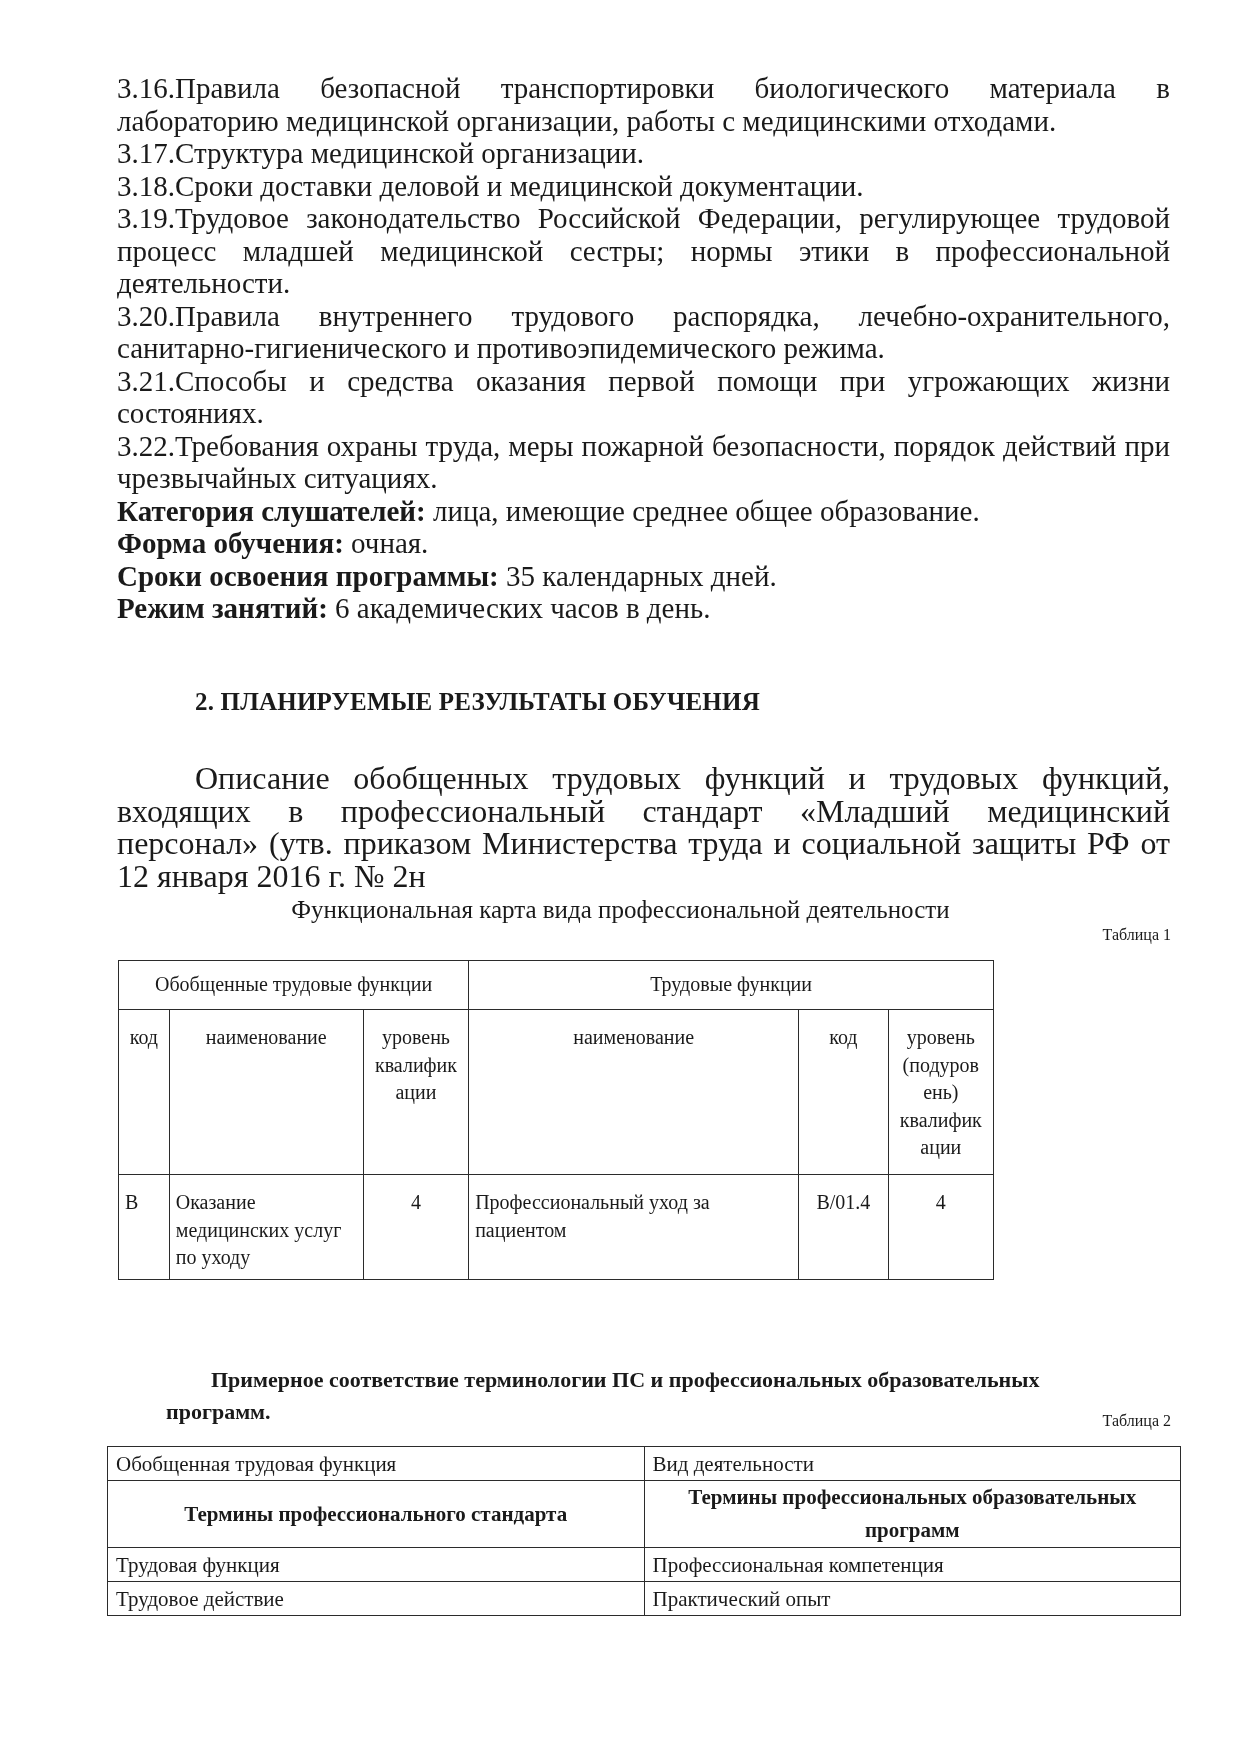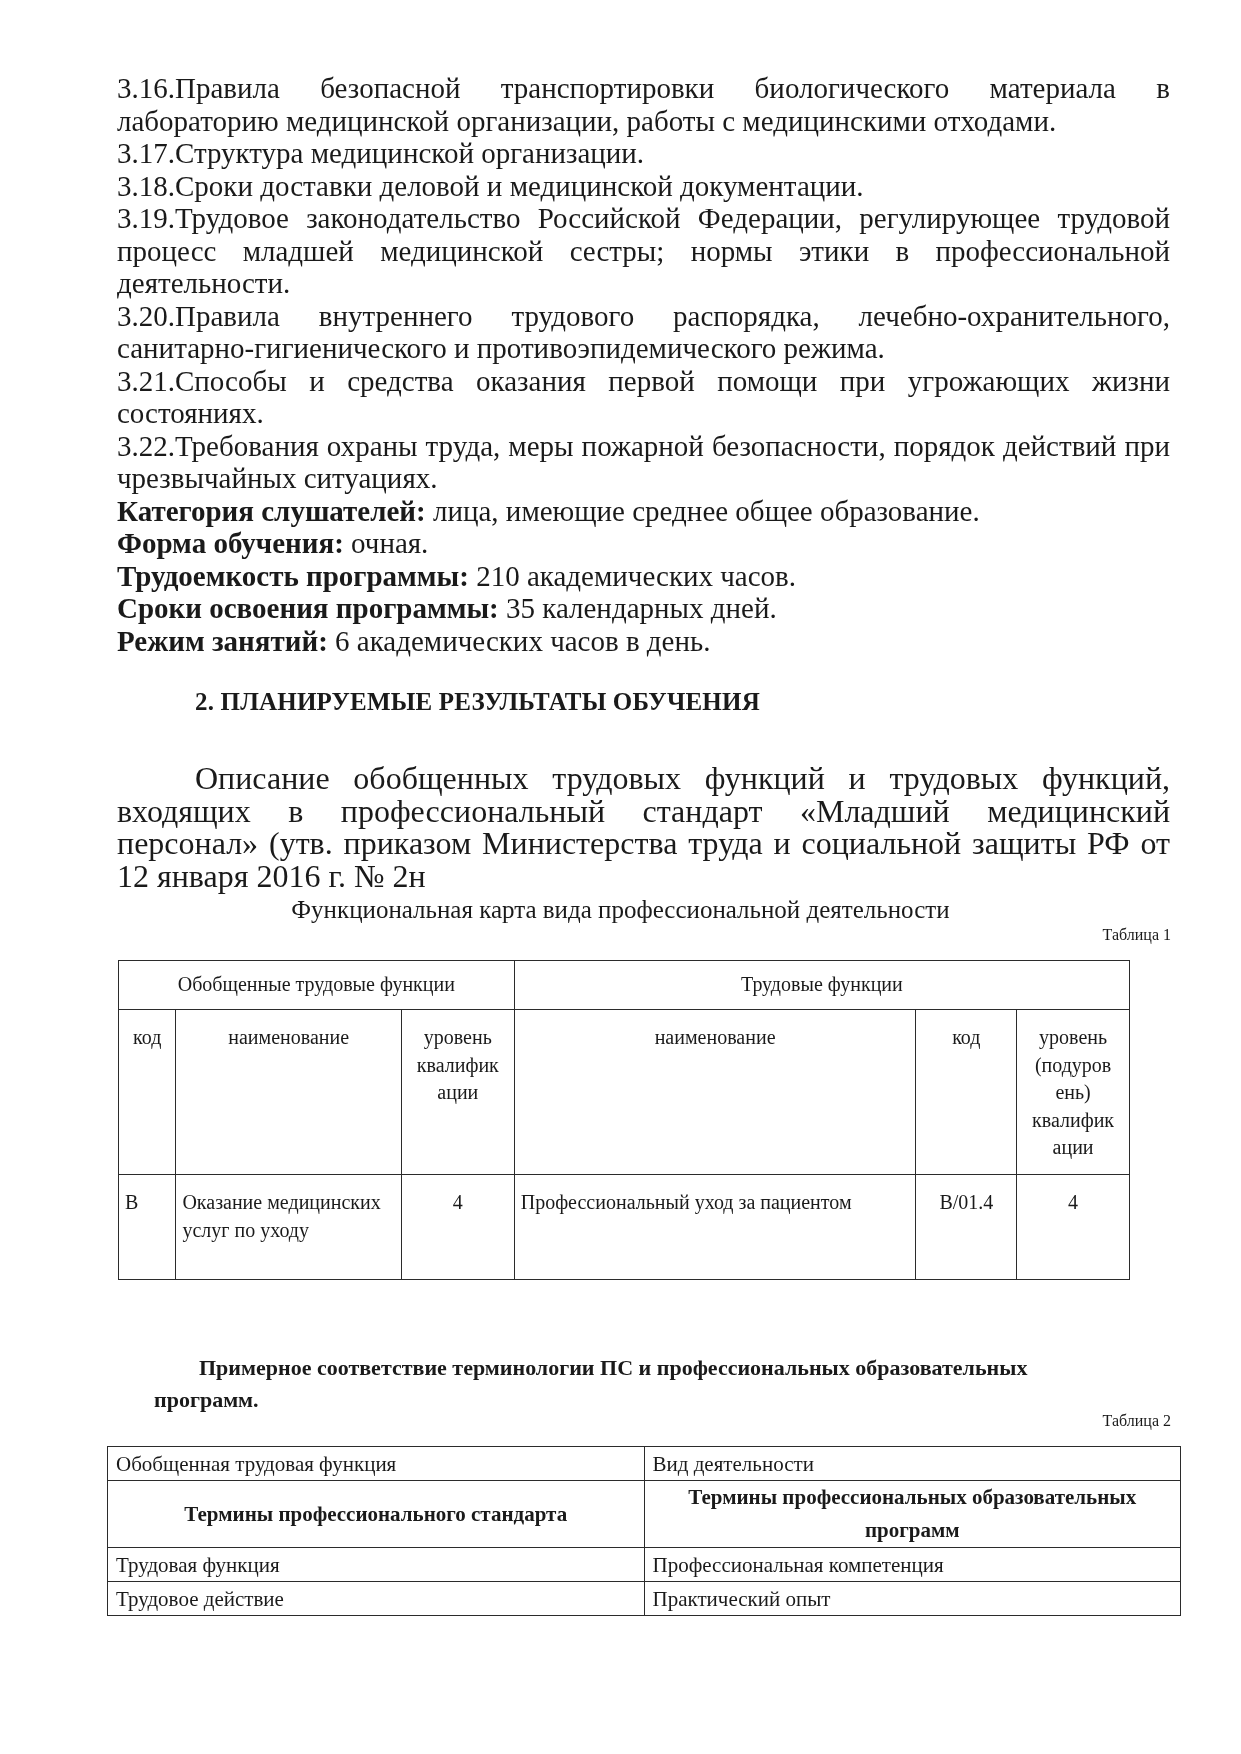--- a/index.html
+++ b/index.html
@@ -8,27 +8,27 @@
   .page { position: absolute; left: 0; top: 0; width: 1241px; height: 1754px; }
   .block { position: absolute; left: 117px; width: 1053px; font-size: 29px; line-height: 32.5px; }
   .p { margin: 0; text-align: justify; }
   .label { font-weight: bold; }
   .heading { position: absolute; left: 195px; top: 688px; font-size: 25px; font-weight: bold; letter-spacing: 0.2px; margin: 0; text-align: center; }
   .intro { position: absolute; left: 117px; top: 762px; width: 1053px; font-size: 32px; line-height: 32.5px; margin: 0; text-align: justify; text-indent: 78px; }
   .tcaption { position: absolute; left: 0; width: 1241px; top: 896px; text-align: center; font-size: 25px; margin: 0; box-sizing: border-box; }
   .tnum { position: absolute; right: 70px; font-size: 16px; margin: 0; }
   table { border-collapse: collapse; position: absolute; font-family: "Liberation Serif", "DejaVu Serif", serif; }
   td, th { border: 1.5px solid #2b2b2b; vertical-align: top; font-weight: normal; }
-  #t1 { left: 118px; top: 960px; width: 1012px; font-size: 20px; line-height: 27.5px; }
+  #t1 { left: 118px; top: 960px; width: 876px; font-size: 20px; line-height: 27.5px; }
   #t1 .hdr1 td { text-align: center; vertical-align: middle; height: 48px; padding: 0 4px; }
   #t1 .hdr2 td { text-align: center; padding: 14px 4px 0 4px; height: 150px; }
   #t1 .row td { padding: 14px 6px 0 6px; height: 90px; }
   #t1 .c { text-align: center; }
   #t1 .l { text-align: left; }
-  .t2title { position: absolute; left: 150px; top: 1348px; width: 1020px; font-size: 22px; font-weight: bold; line-height: 32px; margin: 4px; text-indent: 45px; }
+  .t2title { position: absolute; left: 150px; top: 1348px; width: 1020px; font-size: 22px; font-weight: bold; line-height: 32px; margin: 16px; text-indent: 45px; }
   .t2title span { display: block; }
   #t2 { left: 107px; top: 1446px; width: 1074px; font-size: 21px; }
   #t2 th { font-weight: bold; text-align: center; vertical-align: middle; height: 66px; line-height: 33px; padding: 0 6px; }
   #t2 td { height: 33px; line-height: 30px; padding: 0 8px; vertical-align: middle; }
 </style>
 </head>
 <body>
 
 <div class="page">
 
@@ -36,21 +36,20 @@
     <p class="p"><span>3.16.</span><span>Правила безопасной транспортировки биологического материала в лабораторию медицинской организации, работы с медицинскими отходами.</span></p>
     <p class="p"><span>3.17.</span><span>Структура медицинской организации.</span></p>
     <p class="p"><span>3.18.</span><span>Сроки доставки деловой и медицинской документации.</span></p>
     <p class="p"><span>3.19.</span><span>Трудовое законодательство Российской Федерации, регулирующее трудовой процесс младшей медицинской сестры; нормы этики в профессиональной деятельности.</span></p>
     <p class="p"><span>3.20.</span><span>Правила внутреннего трудового распорядка, лечебно-охранительного, санитарно-гигиенического и противоэпидемического режима.</span></p>
     <p class="p"><span>3.21.</span><span>Способы и средства оказания первой помощи при угрожающих жизни состояниях.</span></p>
     <p class="p"><span>3.22.</span><span>Требования охраны труда, меры пожарной безопасности, порядок действий при чрезвычайных ситуациях.</span></p>
 
     <p class="p"><span class="label">Категория слушателей:</span><span> лица, имеющие среднее общее образование.</span></p>
     <p class="p"><span class="label">Форма обучения:</span><span> очная.</span></p>
-    <p class="p"><span class="label">Трудоемкость программы:</span><span> 210 академических часов.</span></p>
     <p class="p"><span class="label">Сроки освоения программы:</span><span> 35 календарных дней.</span></p>
     <p class="p"><span class="label">Режим занятий:</span><span> 6 академических часов в день.</span></p>
   </div>
 
   <h2 class="heading">2. ПЛАНИРУЕМЫЕ РЕЗУЛЬТАТЫ ОБУЧЕНИЯ</h2>
 
   <p class="intro">Описание обобщенных трудовых функций и трудовых функций, входящих в профессиональный стандарт «Младший медицинский персонал» (утв. приказом Министерства труда и социальной защиты РФ от 12 января 2016 г. № 2н</p>
 
   <p class="tcaption">Функциональная карта вида профессиональной деятельности</p>
   <p class="tnum" style="top:926px;">Таблица 1</p>

